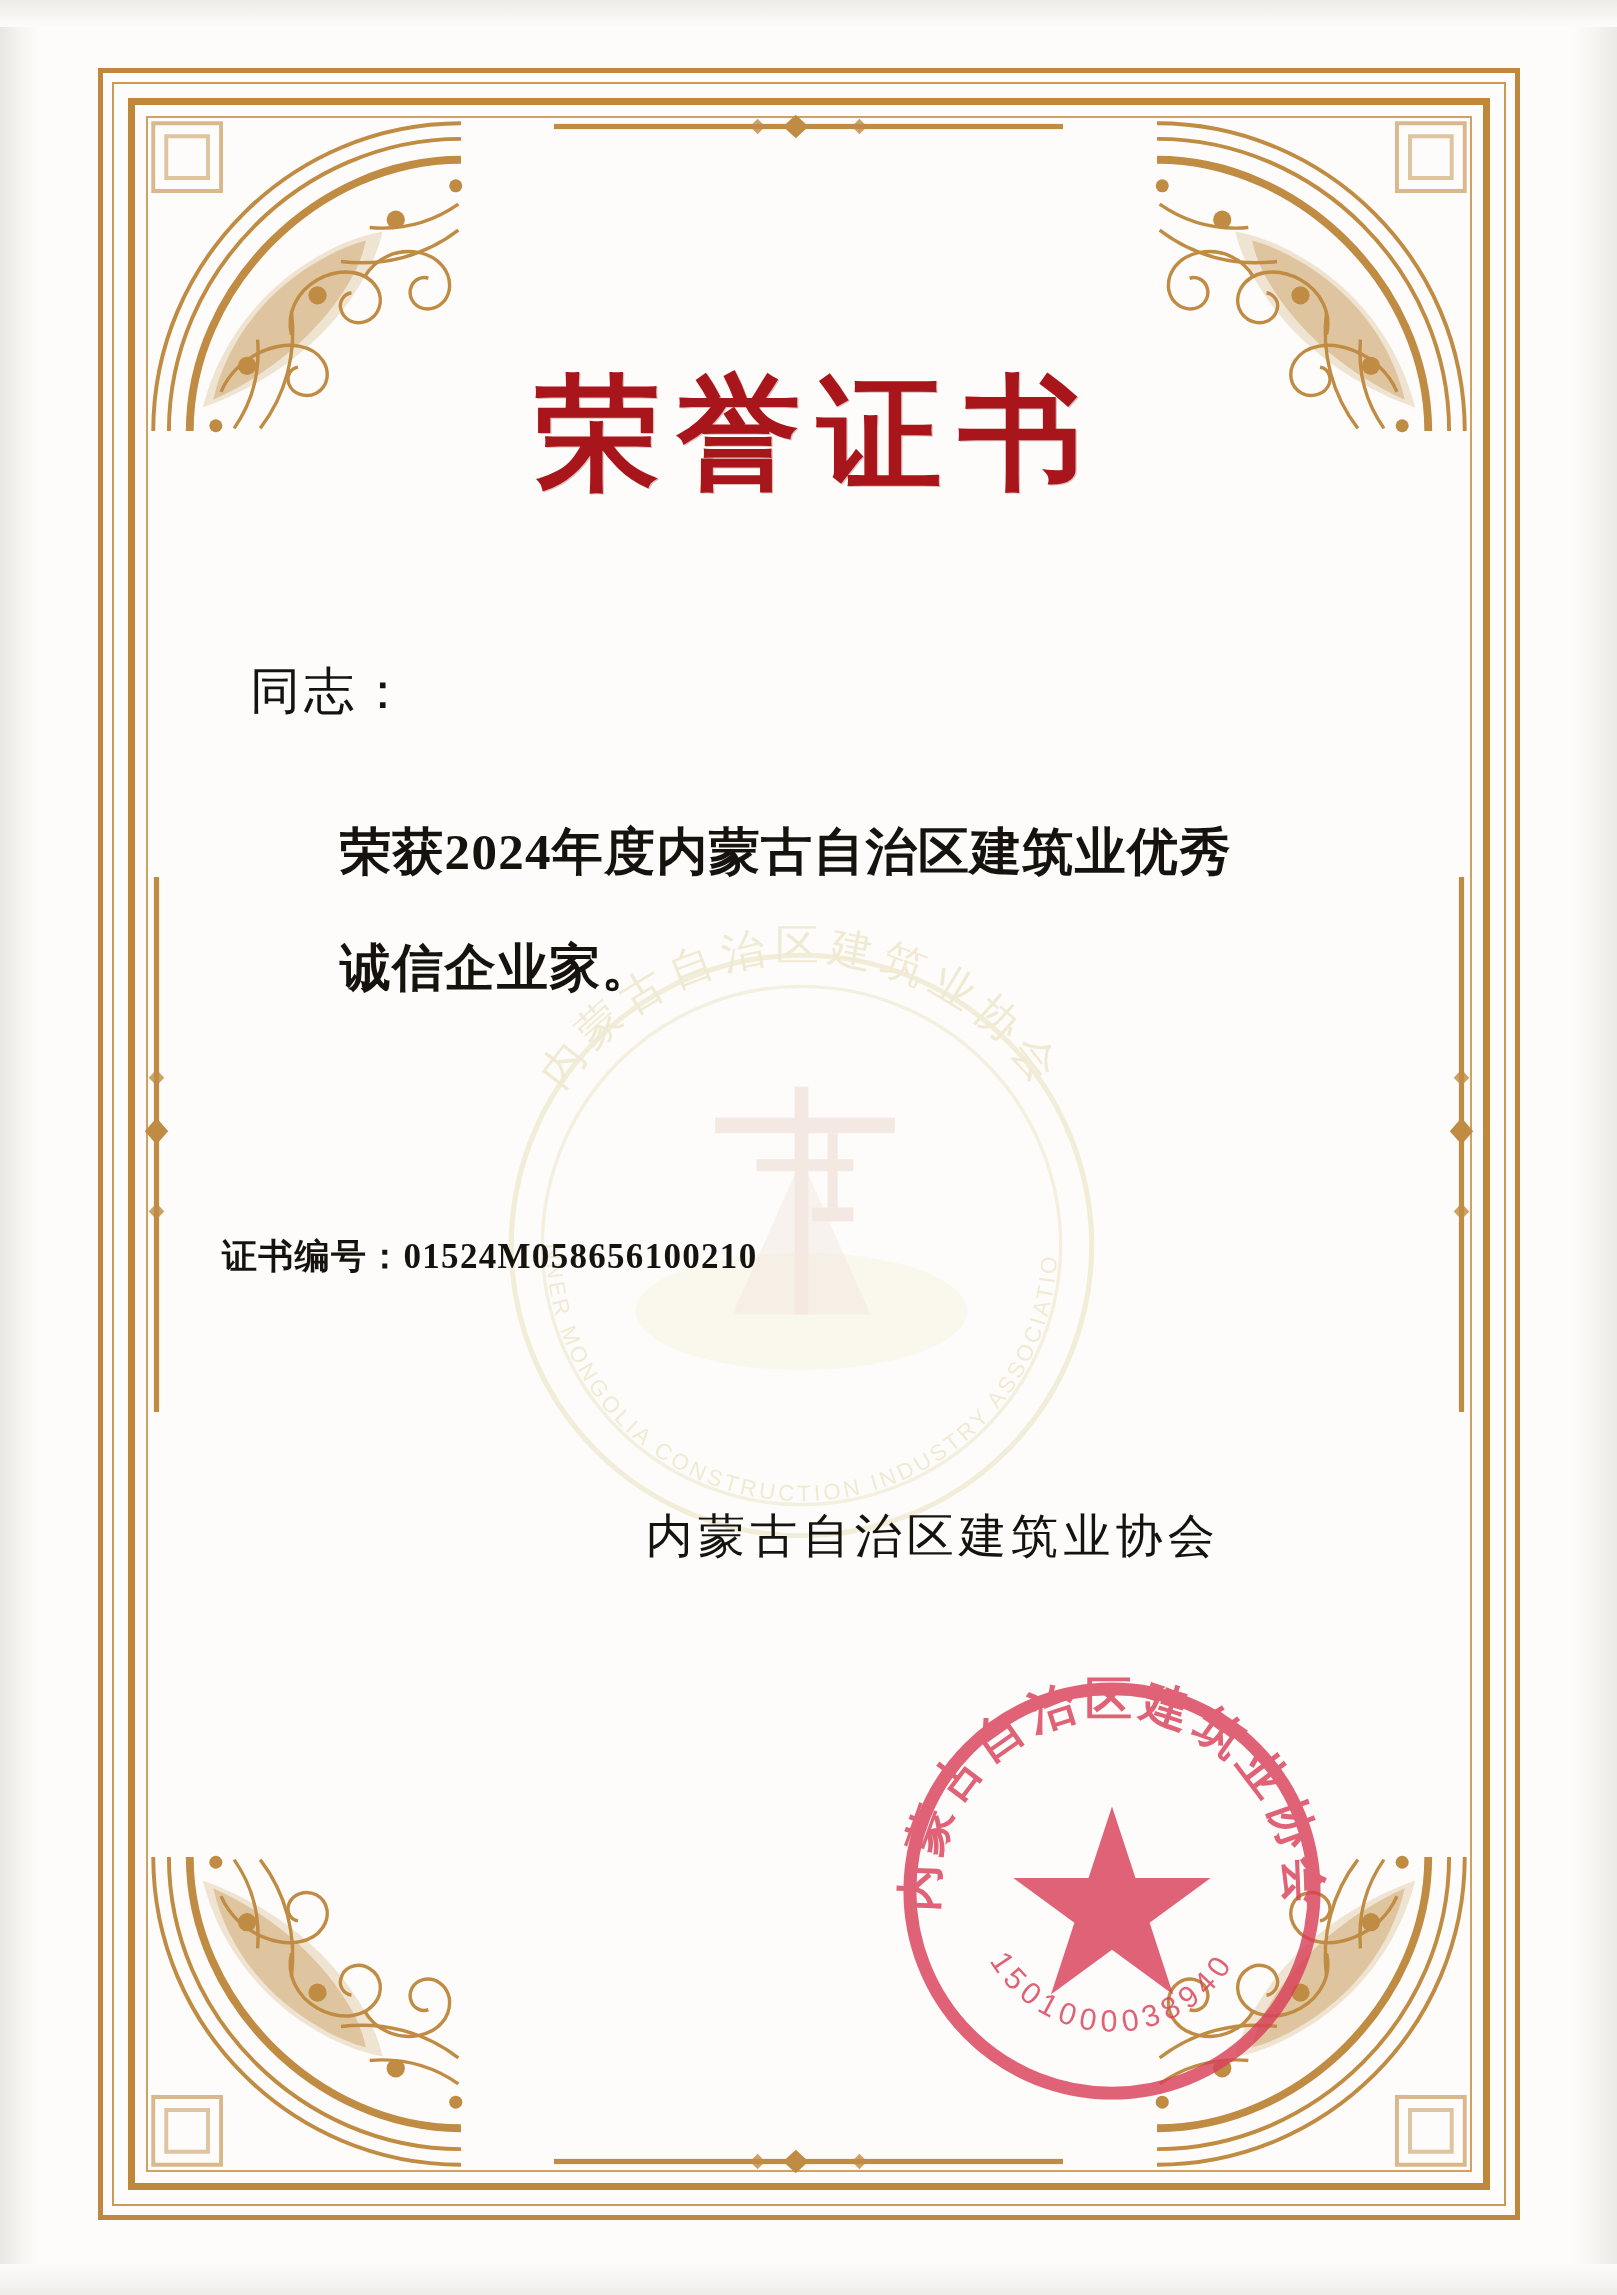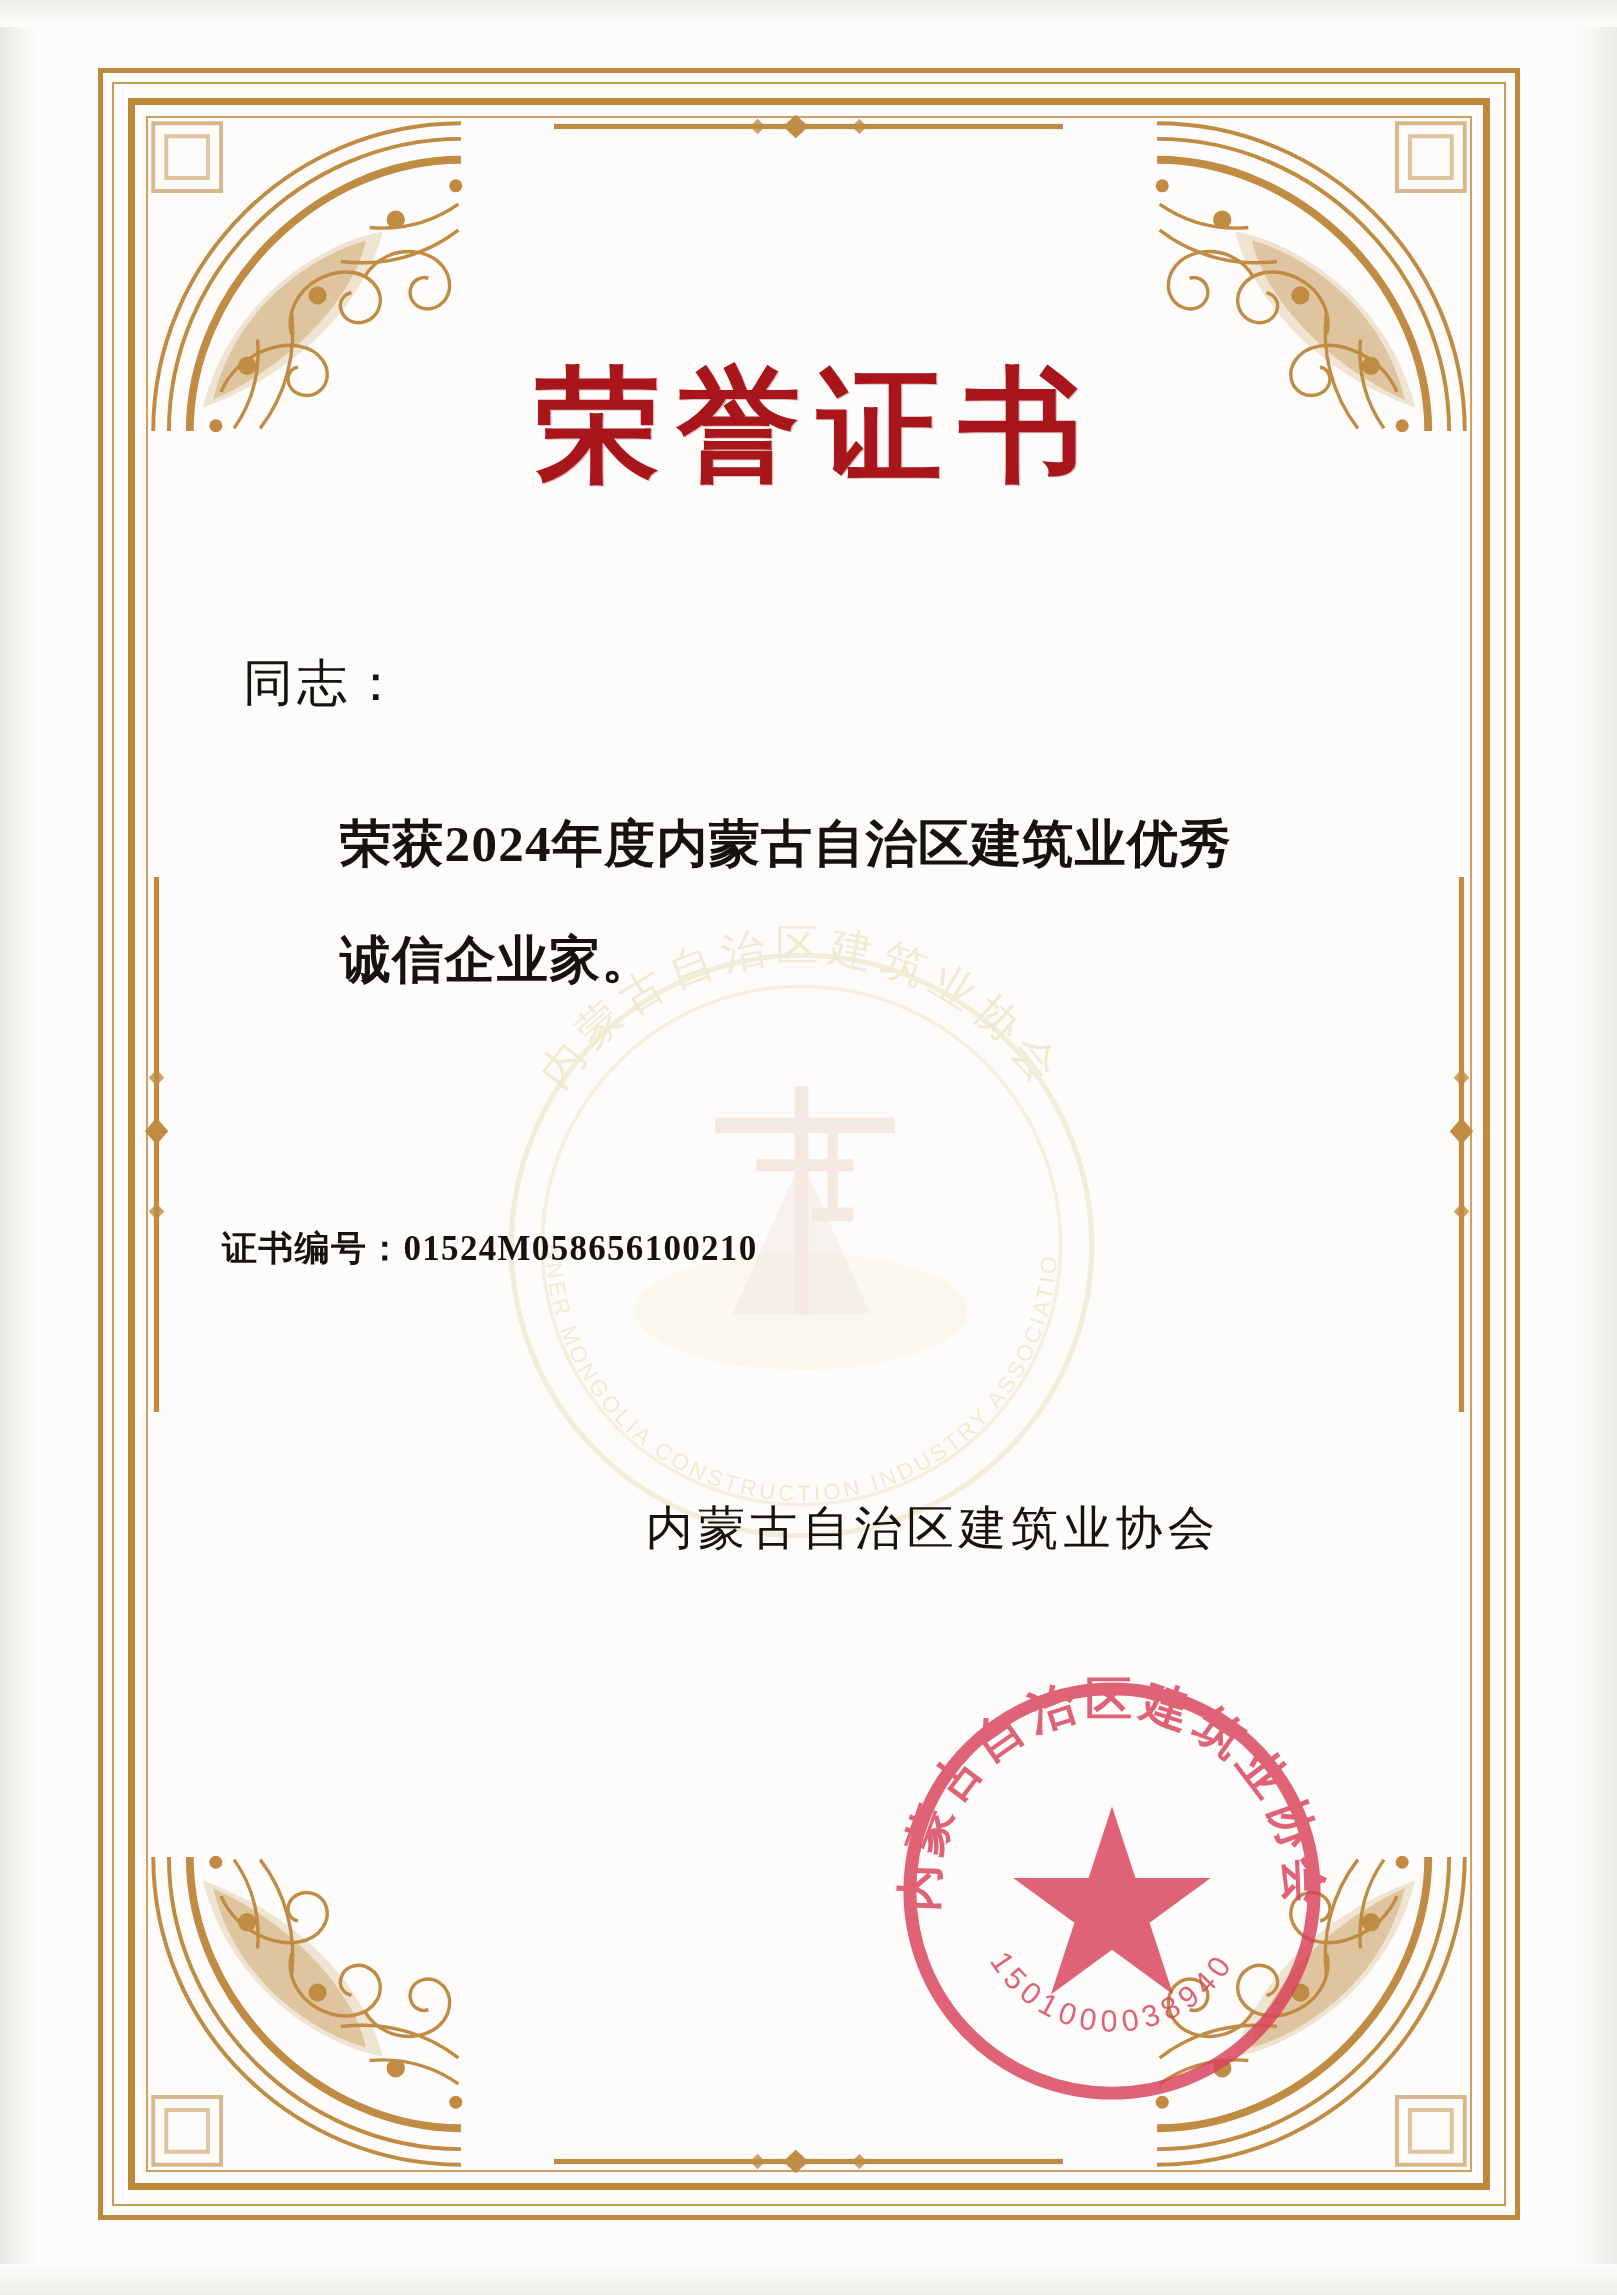--- a/index.html
+++ b/index.html
@@ -95,21 +95,21 @@
   .edge-orn svg { display:block; width:100%; height:100%; }
   .edge-top    { left: 456px; top: 39px;  width: 509px; height: 39px; }
   .edge-bottom { left: 456px; bottom: 39px; width: 509px; height: 39px; transform: scaleY(-1); }
   .edge-left   { left: 39px; top: 809px; width: 39px; height: 535px; }
   .edge-right  { right: 39px; top: 809px; width: 39px; height: 535px; transform: scaleX(-1); }
 
   
   .content {
     position: absolute;
     left: 196px;
-    top: 357px;
+    top: 365px;
     width: 1226px;
   }
 
   .cert-title {
     text-align: center;
     color: #a8161b;
     font-family: "DejaVu Sans", "Liberation Sans", sans-serif;
     font-weight: bold;
     font-size: 124px;
     letter-spacing: 17px;
@@ -130,21 +130,21 @@
     font-size: 63px;
     font-weight: bold;
     font-style: italic;
     letter-spacing: 9px;
     color: #15130f;
   }
   .recipient-suffix {
     font-size: 50px;
     color: #15130f;
     letter-spacing: 3.9px;
-    margin-left: 8px;
+    margin-left: 15px;
     font-family: "Liberation Serif", serif;
   }
 
   .body-text {
     margin-top: 78px;
     margin-left: 26px;
     font-size: 51px;
     line-height: 1.95;
     color: #16130f;
     font-weight: bold;

